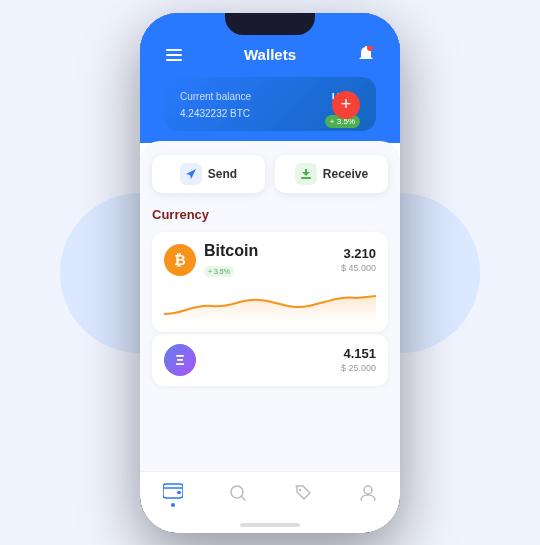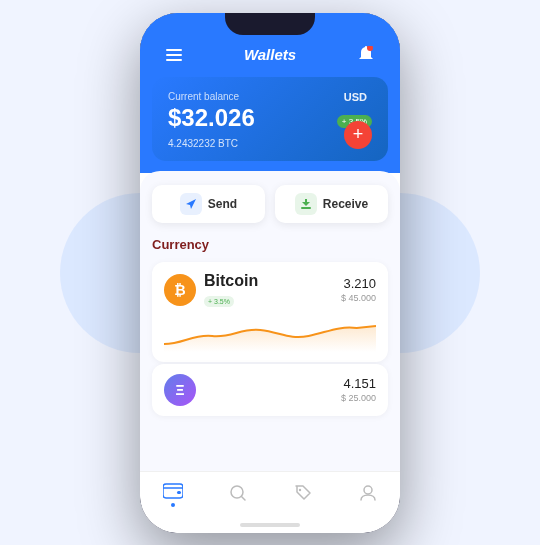--- a/index.html
+++ b/index.html
@@ -92,39 +92,38 @@
       justify-content: space-between;
     }
 
     
     .header {
       background: #2979ff;
       padding: 4px 24px 12px;
       display: flex;
       align-items: center;
       justify-content: space-between;
-      font-style: italic;
     }
     .header-title {
       color: white;
       font-size: 15px;
       font-weight: 600;
     }
     .header-icon {
       width: 20px;
       height: 20px;
       display: flex;
       align-items: center;
       justify-content: center;
     }
 
     
     .balance-card {
       background: linear-gradient(135deg, #2979ff 0%, #1565c0 100%);
-      margin: 0 12px 0;
+      margin: 0 24px 0;
       border-radius: 14px;
       padding: 14px 16px 12px;
       position: relative;
     }
     .balance-label {
       color: rgba(255,255,255,0.75);
       font-size: 10px;
       margin-bottom: 2px;
     }
     .balance-usd-label {
@@ -275,21 +274,21 @@
       border-radius: 6px;
       margin-top: 2px;
     }
     .badge-green { background: #e8f5e9; color: #4caf50; }
     .badge-red { background: #ffebee; color: #f44336; }
     .currency-right {
       text-align: right;
     }
     .currency-amount {
       font-size: 13px;
-      font-weight: 400;
+      font-weight: 700;
       color: #222;
       text-align: right;
     }
     .currency-usd {
       font-size: 9px;
       color: #999;
       margin-top: 2px;
     }
 
     
@@ -373,21 +372,20 @@
             <svg width="16" height="18" viewBox="0 0 16 18" fill="none">
               <path d="M8 0C8.55 0 9 0.45 9 1V1.07C11.28 1.56 13 3.58 13 6V11L15 13H1L3 11V6C3 3.58 4.72 1.56 7 1.07V1C7 0.45 7.45 0 8 0Z" fill="white"></path>
               <circle cx="12" cy="2" r="3" fill="#f44336"></circle>
             </svg>
           </div>
         </div>
 
         <div class="balance-card">
           <div class="balance-label">Current balance</div>
           <div class="balance-usd-label">USD</div>
-          <div class="balance-amount">$32.026</div>
           <div class="balance-badge">+ 3.5%</div>
           <div class="balance-btc">4.2432232 BTC</div>
           <div class="add-btn">+</div>
         </div>
       </div>
 
       <div class="content">
 
         <div class="action-buttons">
           <div class="action-btn">

